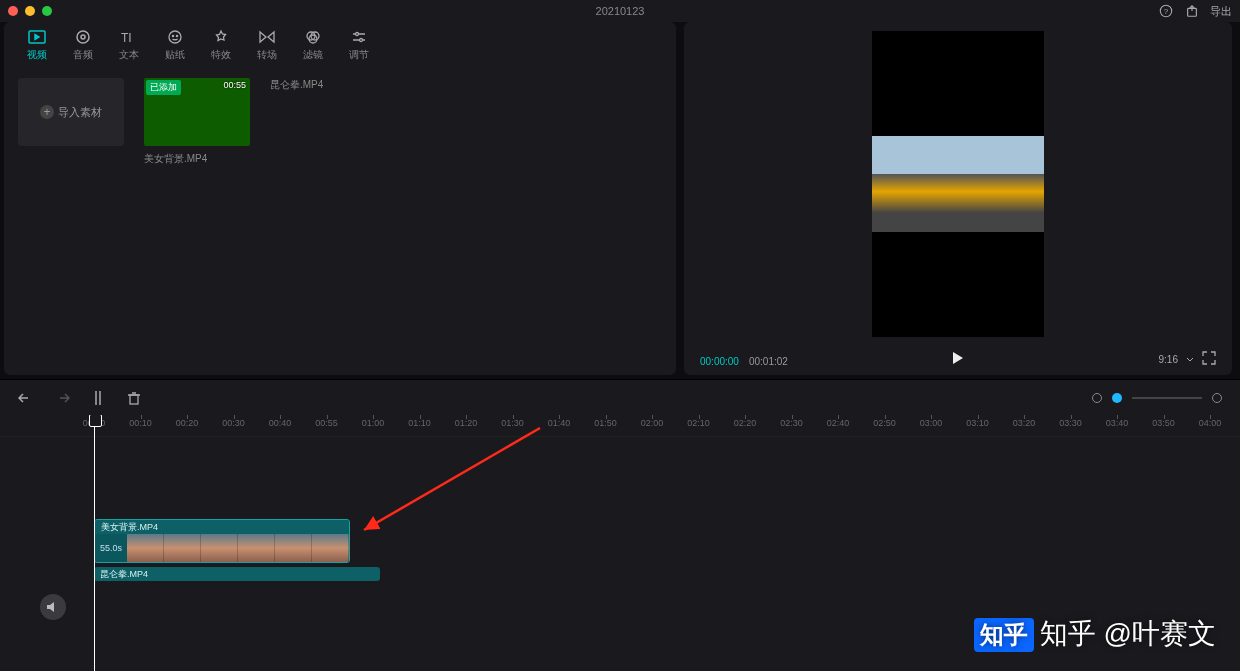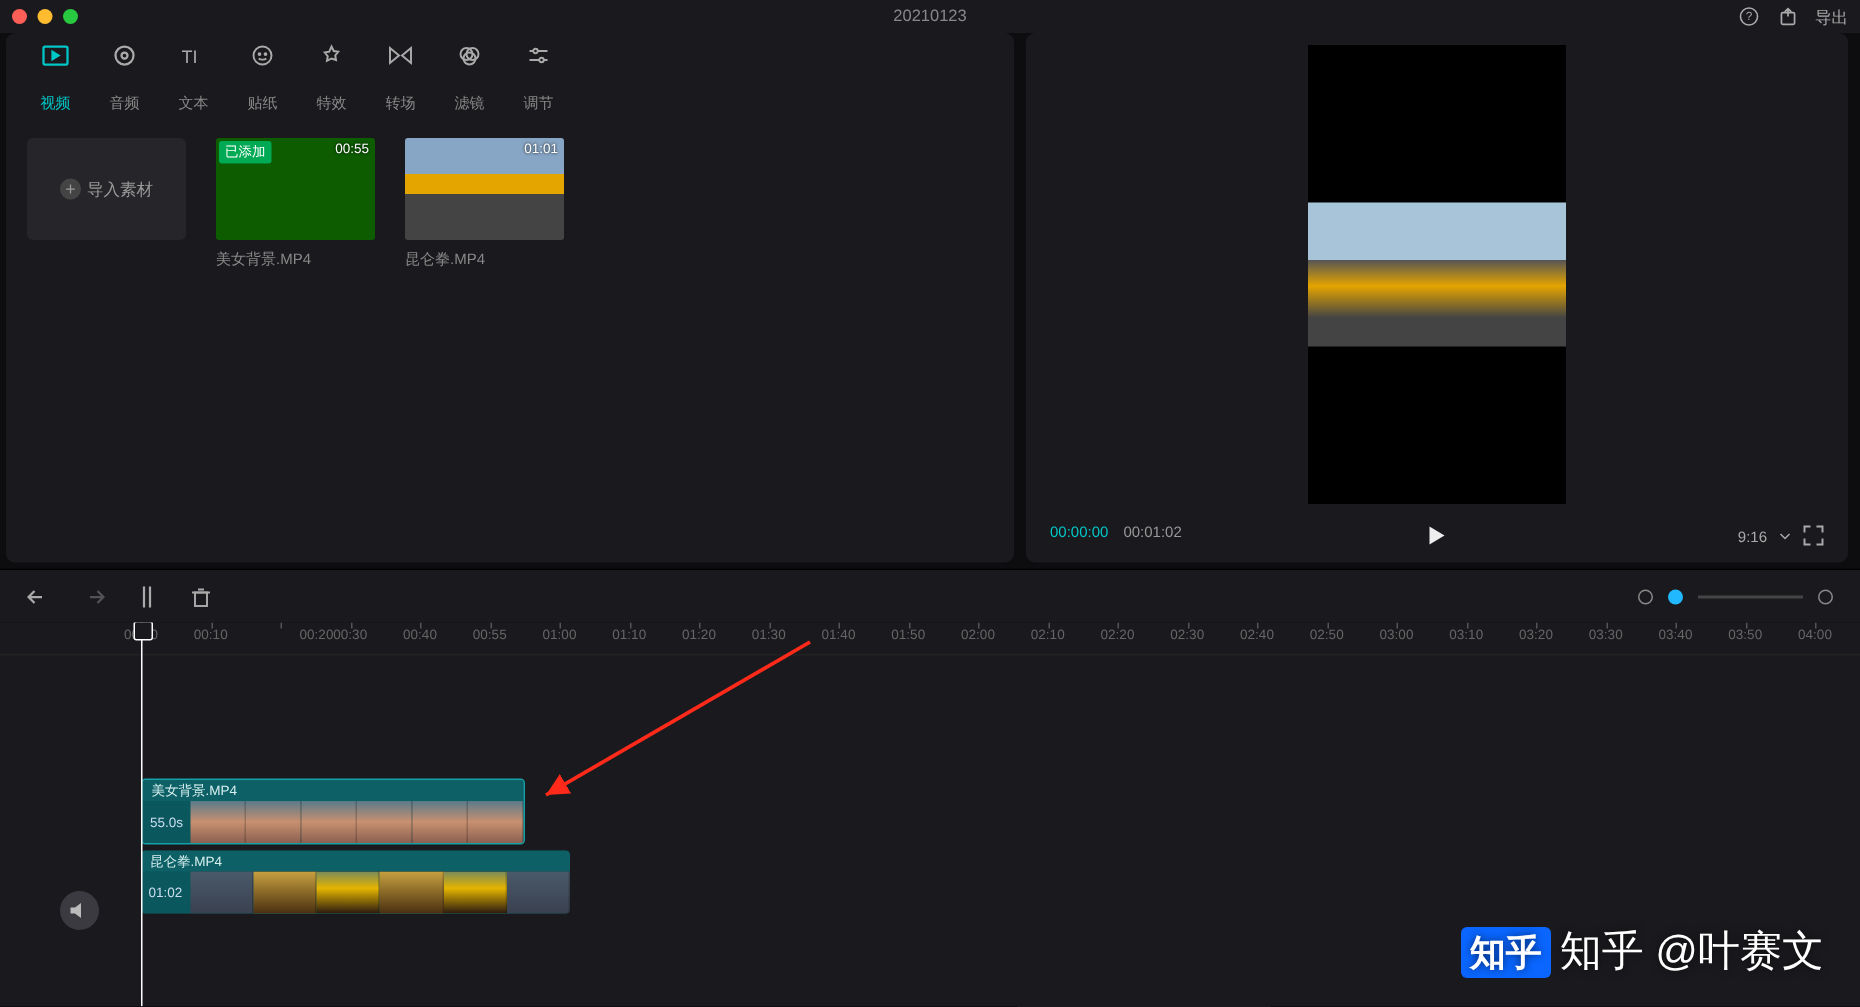--- a/index.html
+++ b/index.html
@@ -11,21 +11,21 @@
 .tr-close { background:#ff5f57; } .tr-min { background:#febc2e; } .tr-max { background:#28c840; }
 .title-ctr { position:absolute; left:50%; transform:translateX(-50%); font-size:11px; color:#888; }
 .title-right { margin-left:auto; display:flex; gap:10px; align-items:center; color:#aaa; font-size:11px; }
 .title-right .ico { width:16px; height:16px; display:flex; align-items:center; justify-content:center; }
 
 .main-row { display:flex; height:357px; gap:8px; padding:0 4px 4px 4px; }
 .left-panel { width:672px; background:#1a1a1e; border-radius:6px; display:flex; flex-direction:column; }
 .right-panel { width:548px; background:#1a1a1e; border-radius:6px; display:flex; flex-direction:column; position:relative; }
 
 .topnav { display:flex; padding:6px 10px 4px 10px; gap:0; }
-.nav-item { width:46px; display:flex; flex-direction:column; align-items:center; gap:16px; cursor:pointer; }
+.nav-item { width:46px; display:flex; flex-direction:column; align-items:center; gap:2px; cursor:pointer; }
 .nav-item.active { color:#00c8c8; }
 .nav-icon { width:18px; height:18px; display:flex; align-items:center; justify-content:center; }
 .nav-lbl { font-size:10px; color:#888; } .nav-item.active .nav-lbl { color:#00c8c8; }
 
 .asset-row { display:flex; flex:1; }
 .sidetabs { width:78px; display:flex; flex-direction:column; }
 .side-item { padding:12px 0; text-align:center; font-size:11px; color:#888; cursor:pointer; }
 .side-item.active { background:#2e2e34; color:#eee; }
 
 .asset-grid { flex:1; padding:12px 14px; display:flex; gap:20px; align-items:flex-start; }
@@ -35,21 +35,21 @@
 .thumb { width:106px; height:68px; border-radius:2px; position:relative; overflow:hidden; }
 .thumb .tag { position:absolute; top:2px; left:2px; background:#0a5; color:#fff; font-size:9px; padding:1px 4px; border-radius:2px; }
 .thumb .dur { position:absolute; top:2px; right:4px; font-size:9px; color:#fff; text-shadow:0 0 2px #000; }
 .thumb-lbl { font-size:10px; color:#888; }
 .green-thumb { background:#0d5c00; }
 .taxi-thumb { background:linear-gradient(180deg,#87a5c4 0%,#87a5c4 35%,#e5a500 35%,#e5a500 55%,#444 55%,#444 100%); position:relative; }
 
 .preview-area { flex:1; display:flex; align-items:center; justify-content:center; }
 .preview-canvas { width:172px; height:306px; background:#000; position:relative; overflow:hidden; }
 .preview-img { position:absolute; top:105px; left:0; right:0; height:96px; background:linear-gradient(180deg,#a8c4d8 0%,#a8c4d8 40%,#555 40%,#e5a500 58%,#444 80%); }
-.controls-row { display:flex; align-items:flex-start; padding:6px 16px 8px 16px; font-size:10px; gap:10px; }
+.controls-row { display:flex; align-items:flex-end; padding:6px 16px 8px 16px; font-size:10px; gap:10px; }
 .time-cur { color:#00c8c8; }
 .time-dur { color:#999; }
 .play-btn { position:absolute; left:50%; bottom:8px; transform:translateX(-50%); color:#eee; cursor:pointer; }
 .ctrl-right { margin-left:auto; display:flex; align-items:center; gap:8px; color:#aaa; }
 
 .toolbar2 { height:36px; background:#1a1a1e; display:flex; align-items:center; padding:0 18px; gap:20px; border-top:1px solid #000; }
 .tb-ico { width:16px; height:16px; color:#888; cursor:pointer; display:flex; align-items:center; justify-content:center; }
 .tb-right { margin-left:auto; display:flex; align-items:center; gap:10px; }
 .circle-sm { width:10px; height:10px; border:1.5px solid #888; border-radius:50%; }
 .circle-fill { width:10px; height:10px; background:#22b8ff; border-radius:50%; }
@@ -194,23 +194,20 @@
           <span>导入素材</span>
         </div>
         <div class="thumb-col">
           <div class="thumb green-thumb">
             <span class="tag">已添加</span>
             <span class="dur">00:55</span>
           </div>
           <div class="thumb-lbl">美女背景.MP4</div>
         </div>
         <div class="thumb-col">
-          <div class="thumb taxi-thumb">
-            <span class="dur">01:01</span>
-          </div>
           <div class="thumb-lbl">昆仑拳.MP4</div>
         </div>
       </div>
     </div>
   </div>
 
   <div class="right-panel">
     <div class="preview-area">
       <div class="preview-canvas">
         <div class="preview-img"></div>
@@ -264,21 +261,21 @@
     <span class="circle-sm"></span>
   </div>
 </div>
 
 <div class="timeline-area">
   <div class="ruler" id="ruler">
       <div class="tick" style="left: 94px;">00:00</div>
       <div class="tick-line" style="left: 94px;"></div>
       <div class="tick" style="left: 140.5px;">00:10</div>
       <div class="tick-line" style="left: 140.5px;"></div>
-      <div class="tick" style="left: 187px; margin-left: 24px;">00:20</div>
+      <div class="tick" style="left: 187px;">00:20</div>
       <div class="tick-line" style="left: 187px;"></div>
       <div class="tick" style="left: 233.5px;">00:30</div>
       <div class="tick-line" style="left: 233.5px;"></div>
       <div class="tick" style="left: 280px;">00:40</div>
       <div class="tick-line" style="left: 280px;"></div>
       <div class="tick" style="left: 326.5px;">00:55</div>
       <div class="tick-line" style="left: 326.5px;"></div>
       <div class="tick" style="left: 373px;">01:00</div>
       <div class="tick-line" style="left: 373px;"></div>
       <div class="tick" style="left: 419.5px;">01:10</div>
@@ -328,29 +325,20 @@
         <div class="frame"></div>
           <div class="frame"></div>
           <div class="frame"></div>
           <div class="frame"></div>
           <div class="frame"></div>
           <div class="frame"></div>
       </div>
     </div>
     <div class="clip clip2">
       <div class="clip-head">昆仑拳.MP4</div>
-      <div class="clip-body">
-        <div class="dur-box">01:02</div>
-        <div class="frame framea"></div>
-          <div class="frame frameb"></div>
-          <div class="frame"></div>
-          <div class="frame frameb"></div>
-          <div class="frame"></div>
-          <div class="frame framea"></div>
-      </div>
     </div>
   </div>
 </div>
 
 <div class="mute-circle">
   <svg width="14" height="12" viewBox="0 0 14 12" fill="#bbb">
       <path d="M1 4h3l4-3v10l-4-3H1z"></path>
     </svg>
 </div>
 

